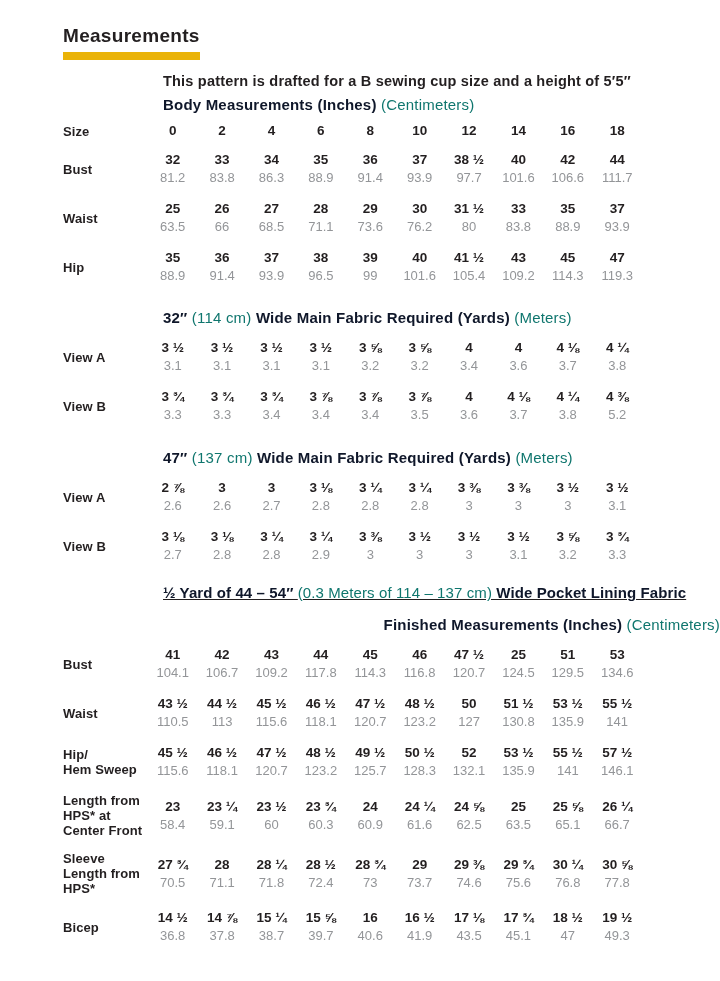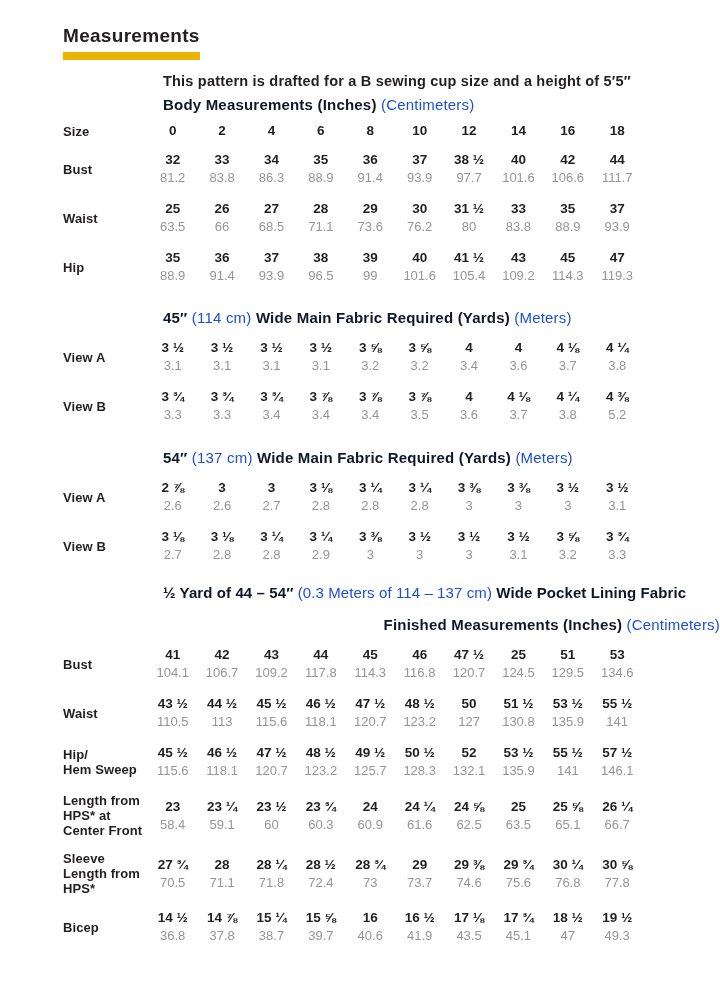--- a/index.html
+++ b/index.html
@@ -24,40 +24,40 @@
   }
 
   .sec-heading {
     margin-left:100px; margin-bottom:8px;
     font-size:15px; line-height:18px; font-weight:700; letter-spacing:.2px;
   }
   .sec-heading.gap-lg { margin-top:24px; margin-bottom:12px; }
   .sec-heading.gap-xl { margin-top:25px; margin-bottom:12px; }
   .sec-heading.gap-md { margin-bottom:12px;text-align:right; }
 
-  .muted { color:#1d4ed8; font-weight:400; }
+  .muted { color:#0f766e; font-weight:400; }
   .strong { color:#0f172a; }
 
   .mrow { display:flex; align-items:center; margin-bottom:13px; }
   .size-table .mrow { margin-bottom:11px; }
   .rlabel {
     width:85px; flex:0 0 85px;
     font-size:13px; line-height:15px; font-weight:700;
     white-space:pre-line; letter-spacing:.1px;
   }
   .vals { display:flex; width:494px; flex:0 0 494px; }
   .cell { flex:0 0 49.4px; width:49.4px; text-align:center; }
   .cell .primary   { font-size:13.5px; line-height:18px; font-weight:700; white-space:nowrap; }
   .cell .secondary { font-size:13px;  line-height:18px; font-weight:400; color:#939598; white-space:nowrap; }
 
   .note {
     margin-left:100px; margin-bottom:13px;
     font-size:15px; line-height:20px; font-weight:700; letter-spacing:.1px;
   }
-  .note.first { margin-top:19px; }
+  .note.first { margin-top:19px;text-decoration:underline; }
 </style>
 </head>
 <body>
 
 <div class="page">
 
   <h1 class="title">Measurements</h1>
 
   <p class="intro">This pattern is drafted for a B sewing cup size and a height of 5′5″</p>
 
@@ -232,21 +232,21 @@
             <div class="secondary">114.3</div>
           </div>
           <div class="cell">
             <div class="primary">47</div>
             <div class="secondary">119.3</div>
           </div>
         </div>
       </div>
     </div>
 
-  <h2 class="sec-heading gap-lg"><span class="strong">45″ </span><span class="muted">(114 cm)</span><span class="strong"> Wide Main Fabric Required (Yards) </span><span class="muted">(Meters)</span></h2>
+  <h2 class="sec-heading gap-lg"><span class="strong">32″ </span><span class="muted">(114 cm)</span><span class="strong"> Wide Main Fabric Required (Yards) </span><span class="muted">(Meters)</span></h2>
 
   <div class="mtable">
       <div class="mrow">
         <div class="rlabel">View A</div>
         <div class="vals">
           <div class="cell">
             <div class="primary">3 ½</div>
             <div class="secondary">3.1</div>
           </div>
           <div class="cell">
@@ -327,21 +327,21 @@
             <div class="secondary">3.8</div>
           </div>
           <div class="cell">
             <div class="primary">4 ⅜</div>
             <div class="secondary">5.2</div>
           </div>
         </div>
       </div>
     </div>
 
-  <h2 class="sec-heading gap-xl"><span class="strong">54″ </span><span class="muted">(137 cm)</span><span class="strong"> Wide Main Fabric Required (Yards) </span><span class="muted">(Meters)</span></h2>
+  <h2 class="sec-heading gap-xl"><span class="strong">47″ </span><span class="muted">(137 cm)</span><span class="strong"> Wide Main Fabric Required (Yards) </span><span class="muted">(Meters)</span></h2>
 
   <div class="mtable">
       <div class="mrow">
         <div class="rlabel">View A</div>
         <div class="vals">
           <div class="cell">
             <div class="primary">2 ⅞</div>
             <div class="secondary">2.6</div>
           </div>
           <div class="cell">

